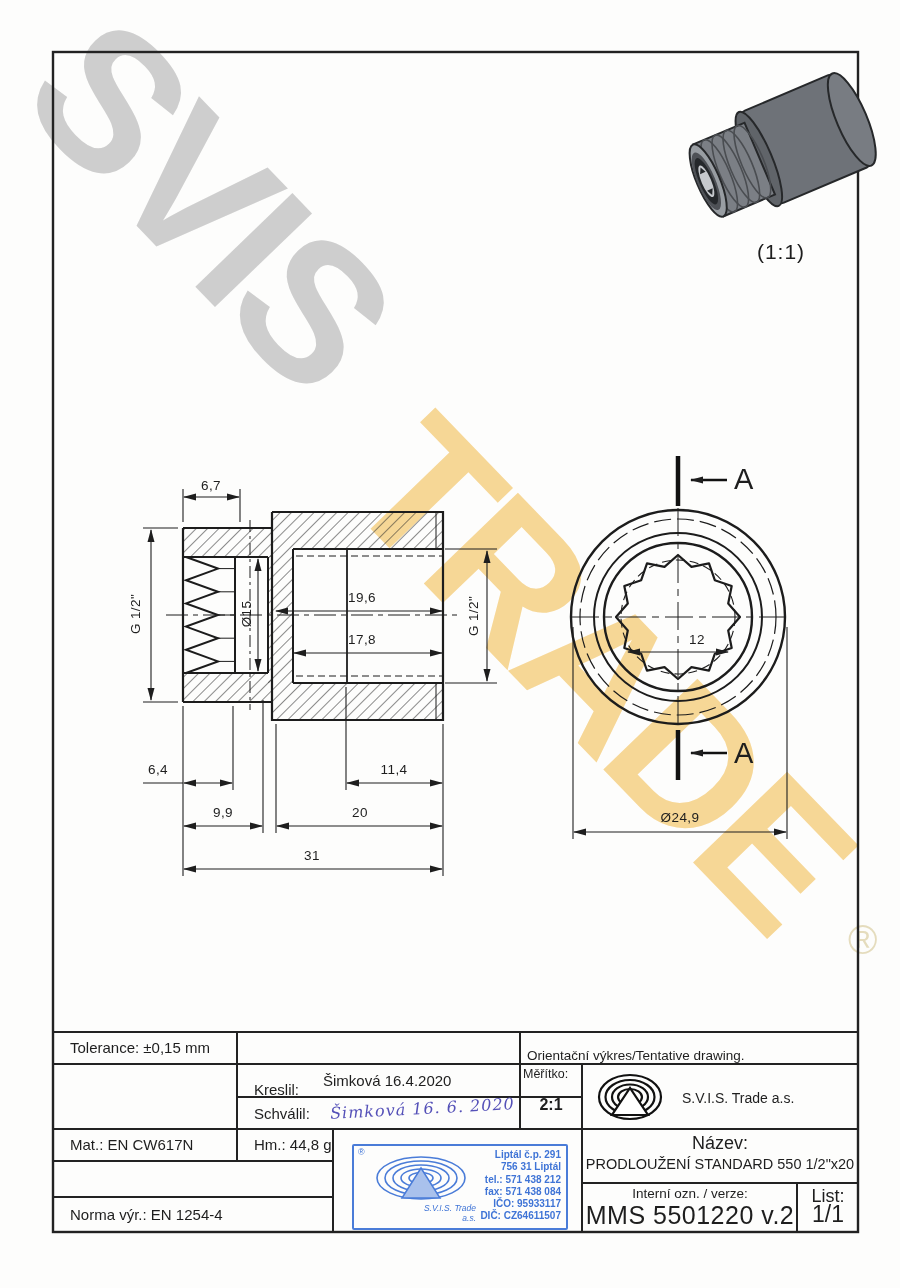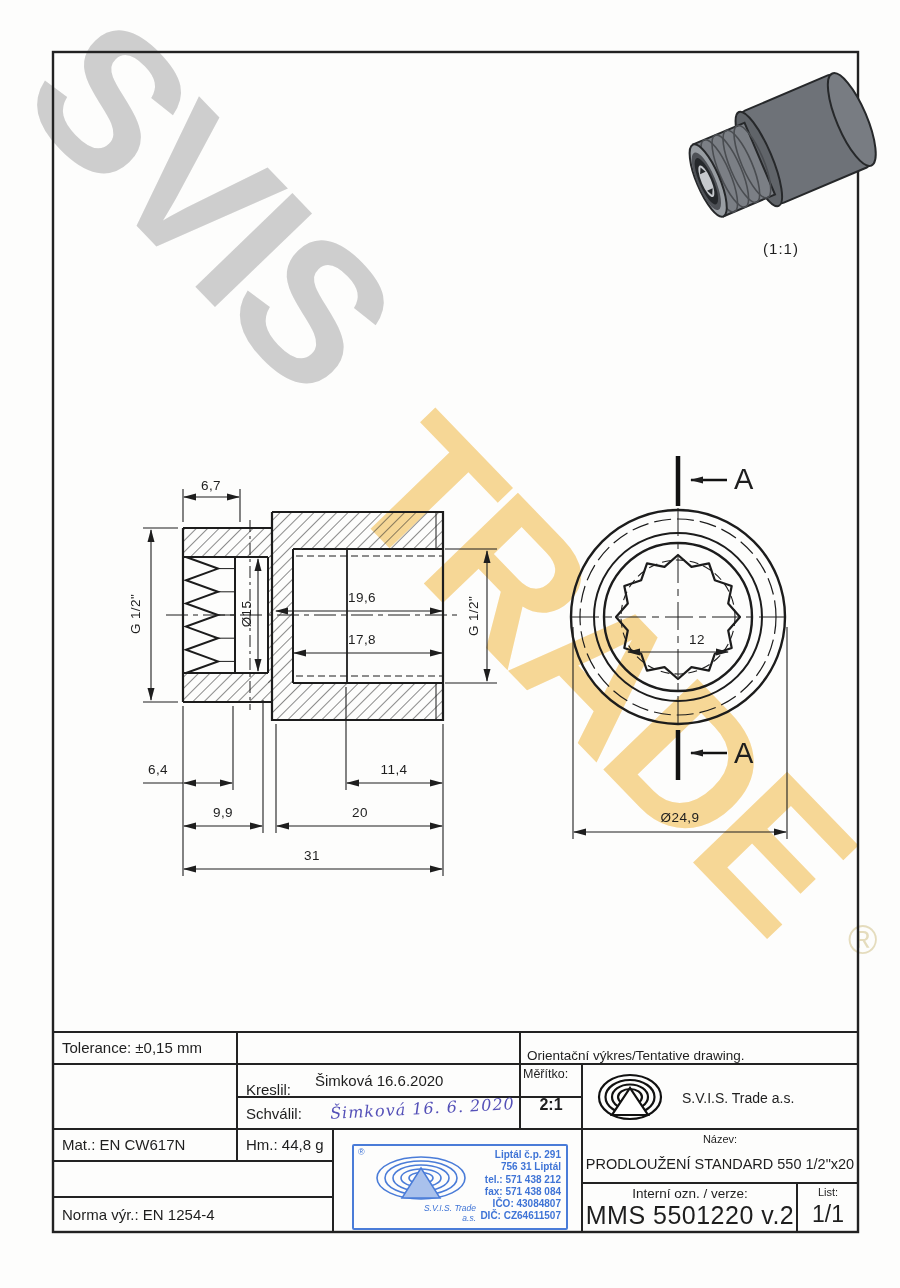--- a/index.html
+++ b/index.html
@@ -13,23 +13,23 @@
   .wm-reg{position:absolute;left:848px;top:918px;font-size:40px;color:#ddd2a9;opacity:.75;z-index:1;}
   
   svg.draw{position:absolute;left:0;top:0;z-index:2;}
   
   .txt{position:absolute;z-index:3;white-space:nowrap;}
   .c{transform:translateX(-50%);}
   .dim{font-size:13.5px;letter-spacing:.4px;}
   .rot{transform:translate(-50%,-50%) rotate(-90deg);transform-origin:center;}
   .aa{font-size:26px;letter-spacing:3px;}
   .amark{font-size:29px;}
-  .scale3d{font-size:15px;letter-spacing:1px;}
-  .tb{font-size:15px;}
-  .tb-s{font-size:11px;}
+  .scale3d{font-size:21px;letter-spacing:1px;}
+  .tb{font-size:15px;margin-left:8px;}
+  .tb-s{font-size:18px;}
   .big{font-size:16px;font-weight:bold;}
   .mms{font-size:25px;letter-spacing:.5px;}
   .sig{font-family:"DejaVu Serif", serif;font-style:italic;font-size:16px;
        color:#5551b8;transform:rotate(-3deg);letter-spacing:1px;}
   
   .stamp{position:absolute;left:352px;top:1144px;width:212px;height:82px;
          border:2px solid #4a7cd8;border-radius:2px;z-index:3;color:#3f74d6;}
   .stamp .reg{position:absolute;left:4px;top:1px;font-size:9px;}
   .stamp .addr{position:absolute;right:5px;top:3px;text-align:right;
                font-size:10px;line-height:12.3px;font-weight:bold;}
@@ -210,21 +210,21 @@
   <span class="txt dim c" style="left:360px;top:805px">20</span>
   <span class="txt dim c" style="left:312px;top:848px">31</span>
   <span class="txt dim c" style="left:697px;top:632px">12</span>
   <span class="txt dim c" style="left:680px;top:810px">Ø24,9</span>
   <span class="txt amark" style="left:734px;top:463px">A</span>
   <span class="txt amark" style="left:734px;top:737px">A</span>
 
   <span class="txt tb" style="left:62px;top:1039px">Tolerance: ±0,15 mm</span>
   <span class="txt" style="left:527px;top:1048px;font-size:13.5px">Orientační výkres/Tentative drawing.</span>
   <span class="txt tb" style="left:246px;top:1081px">Kreslil:</span>
-  <span class="txt tb" style="left:315px;top:1072px">Šimková 16.6.2020</span>
+  <span class="txt tb" style="left:315px;top:1072px">Šimková 16.4.2020</span>
   <span class="txt tb" style="left:246px;top:1105px">Schválil:</span>
   <span class="txt sig" style="left:330px;top:1099px">Šimková 16. 6. 2020</span>
   <span class="txt" style="left:523px;top:1067px;font-size:12.5px">Měřítko:</span>
   <span class="txt big c" style="left:551px;top:1096px">2:1</span>
   <span class="txt" style="left:682px;top:1090px;font-size:14px">S.V.I.S. Trade a.s.</span>
   <span class="txt tb" style="left:62px;top:1136px">Mat.: EN CW617N</span>
   <span class="txt tb" style="left:246px;top:1136px">Hm.: 44,8 g</span>
   <span class="txt tb" style="left:62px;top:1206px">Norma výr.: EN 1254-4</span>
   <span class="txt tb-s c" style="left:720px;top:1133px">Název:</span>
   <span class="txt c" style="left:720px;top:1156px;font-size:14.5px">PRODLOUŽENÍ STANDARD 550 1/2"x20</span>
@@ -247,18 +247,18 @@
     </svg>
     <div class="co">
       <div>S.V.I.S. Trade</div>
       <div>a.s.</div>
     </div>
     <div class="addr">
       <div>Liptál č.p. 291</div>
       <div>756 31 Liptál</div>
       <div>tel.: 571 438 212</div>
       <div>fax: 571 438 084</div>
-      <div>IČO: 43084807</div>
+      <div>IČO: 95933117</div>
       <div>DIČ: CZ64611507</div>
     </div>
   </div>
 
 </div>
 
 </body></html>

